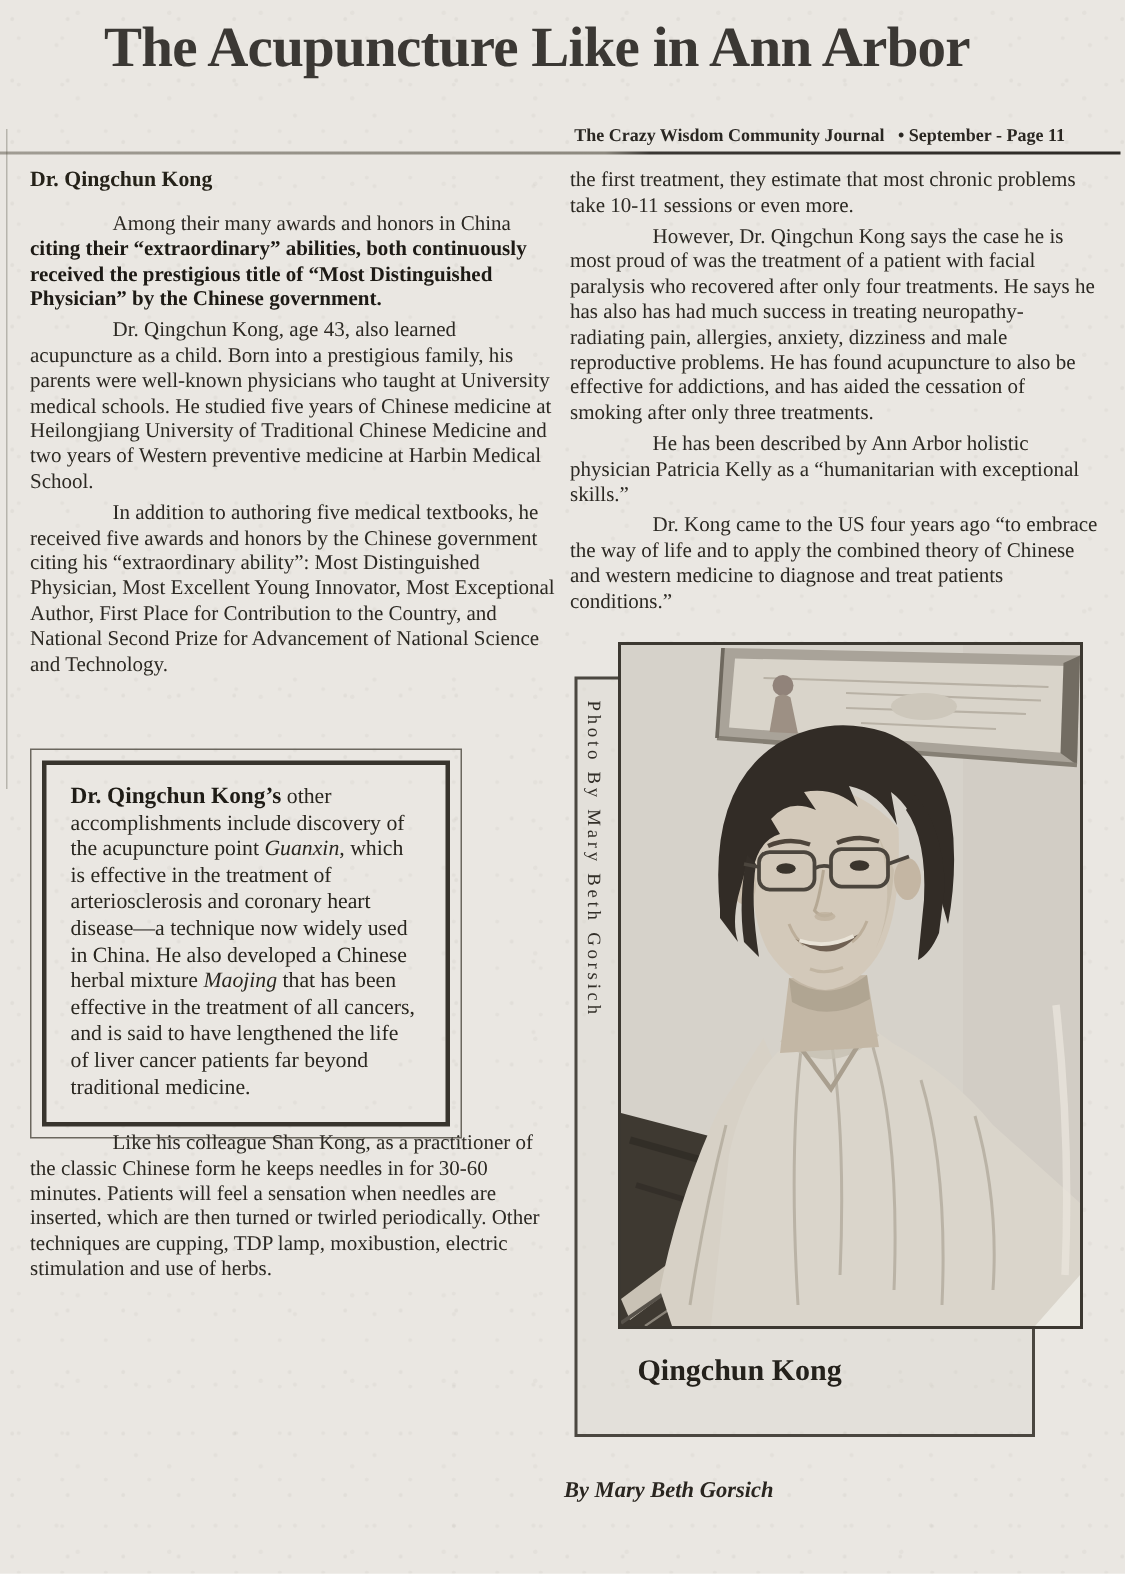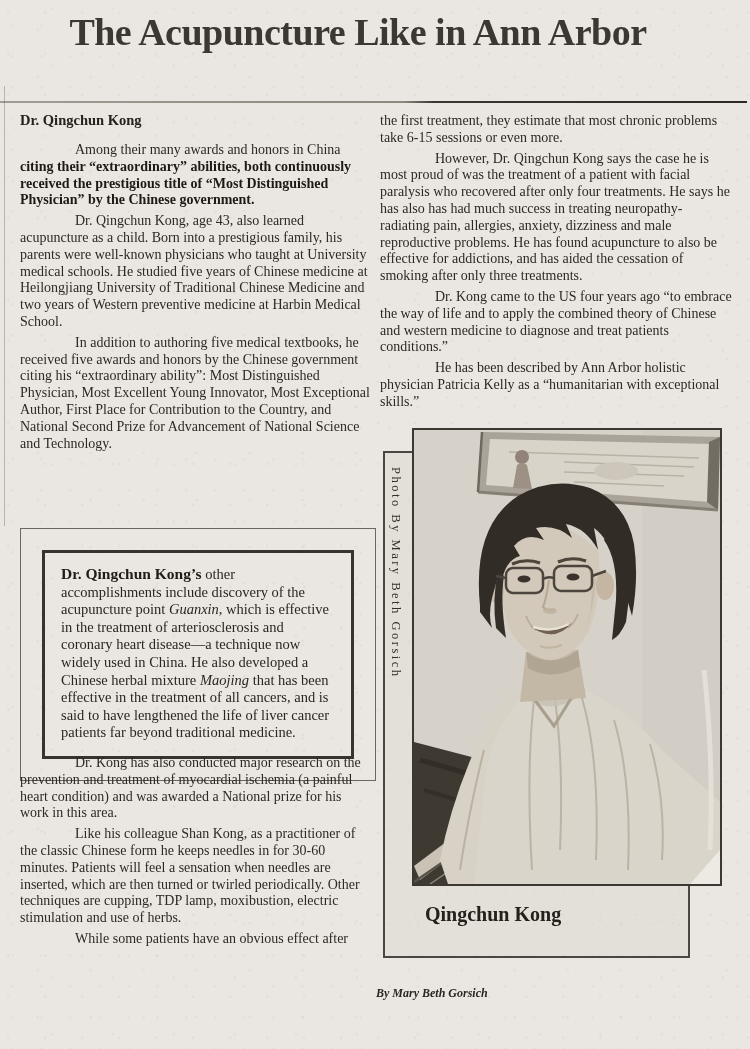--- a/index.html
+++ b/index.html
@@ -38,22 +38,22 @@
   }
   .col{width:353px;}
   .col-heading{font-size:14.5px;font-weight:700;margin:0 0 13px 0;color:#252219;}
   .body-p{font-size:14px;line-height:16.8px;margin:0 0 4px 0;text-align:left;}
   .indent{text-indent:55px;}
   .scan-bold{font-weight:700;color:#1d1a15;}
   .col-left-1{left:20px;top:112px;}
   .col-left-2{left:20px;top:755px;}
   .col-right{left:380px;top:113px;width:352px;}
   .infobox-outer{
-    left:20px;top:528px;width:356px;box-sizing:border-box;
-    border:1px solid #6b675e;padding:21px;
+    left:20px;top:499px;width:288px;box-sizing:border-box;
+    border:1px solid #6b675e;padding:7px;
   }
   .infobox-inner{
     border:3px solid #38342d;padding:12px 16px 14px 16px;
   }
   .infobox-inner p{margin:0;font-size:14.5px;line-height:17.6px;color:#29261f;}
   .infobox-lead{font-weight:700;font-size:15.5px;color:#1f1c16;}
   .ital{font-style:italic;}
   .caption-box{
     left:383px;top:451px;width:307px;height:507px;box-sizing:border-box;
     border:2px solid #4b4740;
@@ -68,58 +68,59 @@
     position:absolute;left:40px;bottom:30px;
     font-size:20px;font-weight:700;color:#24211b;
   }
   .photo-frame{
     left:412px;top:428px;width:310px;height:458px;box-sizing:border-box;
     border:2px solid #3c3831;background:#d6d2ca;
   }
   .photo-frame svg{display:block;width:100%;height:100%;}
   .byline{
     left:376px;top:986px;
-    font-size:12px;font-weight:700;font-style:italic;color:#2a2620;
+    font-size:15px;font-weight:700;font-style:italic;color:#2a2620;
   }
 </style>
 </head>
 <body>
 
 <div id="page">
 
   <div class="abs page-title">The Acupuncture Like in Ann Arbor</div>
 
+  <div class="abs masthead">
+    <span>The Crazy Wisdom Community Journal</span><span class="issue">• September - Page 11</span>
+  </div>
 
   <div class="abs rule"></div>
   <div class="abs scan-edge"></div>
 
   <div class="abs col col-left-1">
     <p class="col-heading">Dr. Qingchun Kong</p>
     <p class="body-p indent"><span>Among their many awards and honors in China </span><span class="scan-bold">citing their “extraordinary” abilities, both continuously received the prestigious title of “Most Distinguished Physician” by the Chinese government.</span></p>
     <p class="body-p indent">Dr. Qingchun Kong, age 43, also learned acupuncture as a child.  Born into a prestigious family, his parents were well-known physicians who taught at University medical schools.  He studied five years of Chinese medicine at Heilongjiang University of Traditional Chinese Medicine and two years of Western preventive medicine at Harbin Medical School.</p>
     <p class="body-p indent">In addition to authoring five medical textbooks, he received five awards and honors by the Chinese government citing his “extraordinary ability”: Most Distinguished Physician, Most Excellent Young Innovator, Most Exceptional Author, First Place for Contribution to the Country, and National Second Prize for Advancement of National Science and Technology.</p>
   </div>
 
   <div class="abs infobox-outer">
     <div class="infobox-inner">
       <p><span class="infobox-lead">Dr. Qingchun Kong’s</span><span> other accomplishments include discovery of the acupuncture point </span><span class="ital">Guanxin,</span><span> which is effective in the treatment of arteriosclerosis and coronary heart disease—a technique now widely used in China. He also developed a Chinese herbal mixture </span><span class="ital">Maojing</span><span> that has been effective in the treatment of all cancers, and is said to have lengthened the life of liver cancer patients far beyond traditional medicine.</span></p>
     </div>
   </div>
 
   <div class="abs col col-left-2">
-    <p class="body-p indent">Dr. Kong has also conducted major research on the prevention and treatment of myocardial ischemia (a painful heart condition) and was awarded a National prize for his work in this area.</p>
     <p class="body-p indent">Like his colleague Shan Kong, as a practitioner of the classic Chinese form he keeps needles in for 30-60 minutes. Patients will feel a sensation when needles are inserted, which are then turned or twirled periodically. Other techniques are cupping, TDP lamp, moxibustion, electric stimulation and use of herbs.</p>
-    <p class="body-p indent">While some patients have an obvious effect after</p>
   </div>
 
   <div class="abs col col-right">
-    <p class="body-p">the first treatment, they estimate that most chronic problems take 6-15 sessions or even more.</p>
+    <p class="body-p">the first treatment, they estimate that most chronic problems take 10-11 sessions or even more.</p>
     <p class="body-p indent">However, Dr. Qingchun Kong says the case he is most proud of was the treatment of a patient with facial paralysis who recovered after only four treatments.  He says he has also has had much success in treating neuropathy-radiating pain, allergies, anxiety, dizziness and male reproductive problems.  He has found acupuncture to also be effective for addictions, and has aided the cessation of smoking after only three treatments.</p>
+    <p class="body-p indent">He has been described by Ann Arbor holistic physician Patricia Kelly as a “humanitarian with exceptional skills.”</p>
     <p class="body-p indent">Dr. Kong came to the US four years ago “to embrace the way of life and to apply the combined theory of Chinese and western medicine to diagnose and treat patients conditions.”</p>
-    <p class="body-p indent">He has been described by Ann Arbor holistic physician Patricia Kelly as a “humanitarian with exceptional skills.”</p>
   </div>
 
   <div class="abs caption-box">
     <div class="photo-credit">Photo By Mary Beth Gorsich</div>
     <div class="photo-caption">Qingchun Kong</div>
   </div>
 
   <div class="abs photo-frame">
     <svg viewBox="0 0 306 454" preserveAspectRatio="none">
       <rect width="306" height="454" fill="#d6d2ca"></rect>

